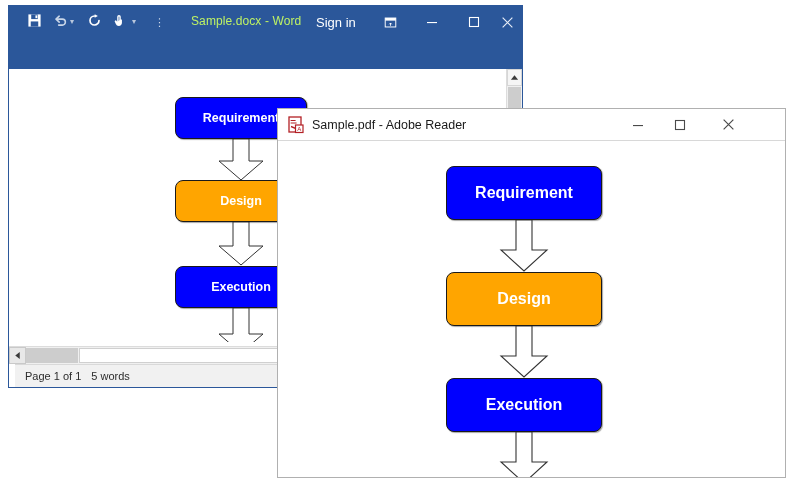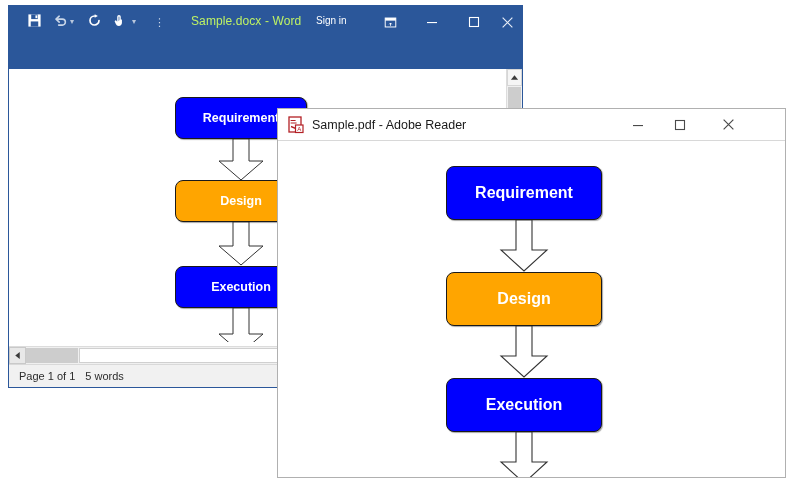--- a/index.html
+++ b/index.html
@@ -46,21 +46,21 @@
   }
   .qat svg { display:block; }
   .title-text {
     position: absolute; top: 8px; left: 182px;
     color: #bef264; font-size: 12px;
     letter-spacing: .1px;
     white-space: nowrap;
   }
   .signin-text {
     position: absolute; top: 9px; left: 307px;
-    color: #ffffff; font-size: 10px;
+    color: #ffffff; font-size: 13px;
     white-space: nowrap;
   }
   .wbtn {
     position: absolute; top: 3px;
     width: 30px; height: 26px;
     display: flex; align-items: center; justify-content: center;
     color: #ffffff;
   }
   .ribbon-tab {
     position: absolute; top: 39px;
@@ -123,21 +123,21 @@
     background: #cdcdcd;
   }
   #word-scroll-h-track2 {
     position: absolute; left: 70px; top: 1px;
     right: 2px; height: 15px;
     background: #ffffff;
     border: 1px solid #d0d0d0;
     box-sizing: border-box;
   }
   #word-statusbar {
-    position: absolute; left: 0; bottom: 0;
+    position: absolute; left: 6px; bottom: 0;
     width: 100%; height: 23px;
     background: #f1f1f1;
     border-top: 1px solid #d9d9d9;
     box-sizing: border-box;
     display: flex; align-items: center;
     color: #2c2c2c; font-size: 11px;
   }
   #word-statusbar span { margin-left: 10px; }
 
   

